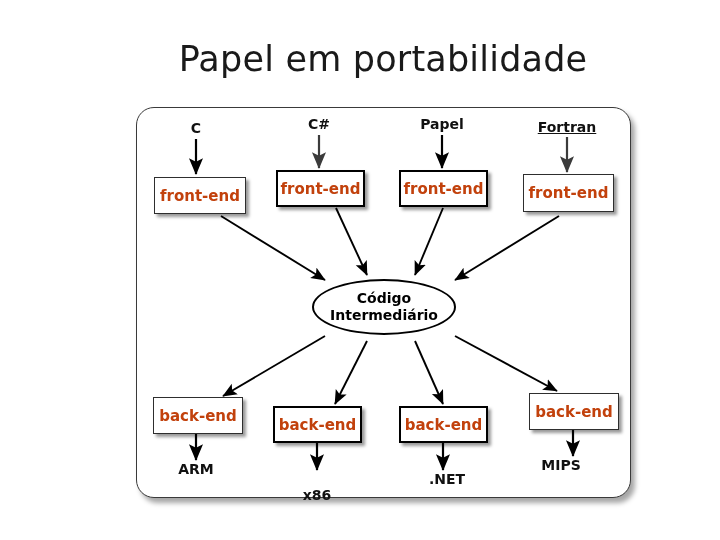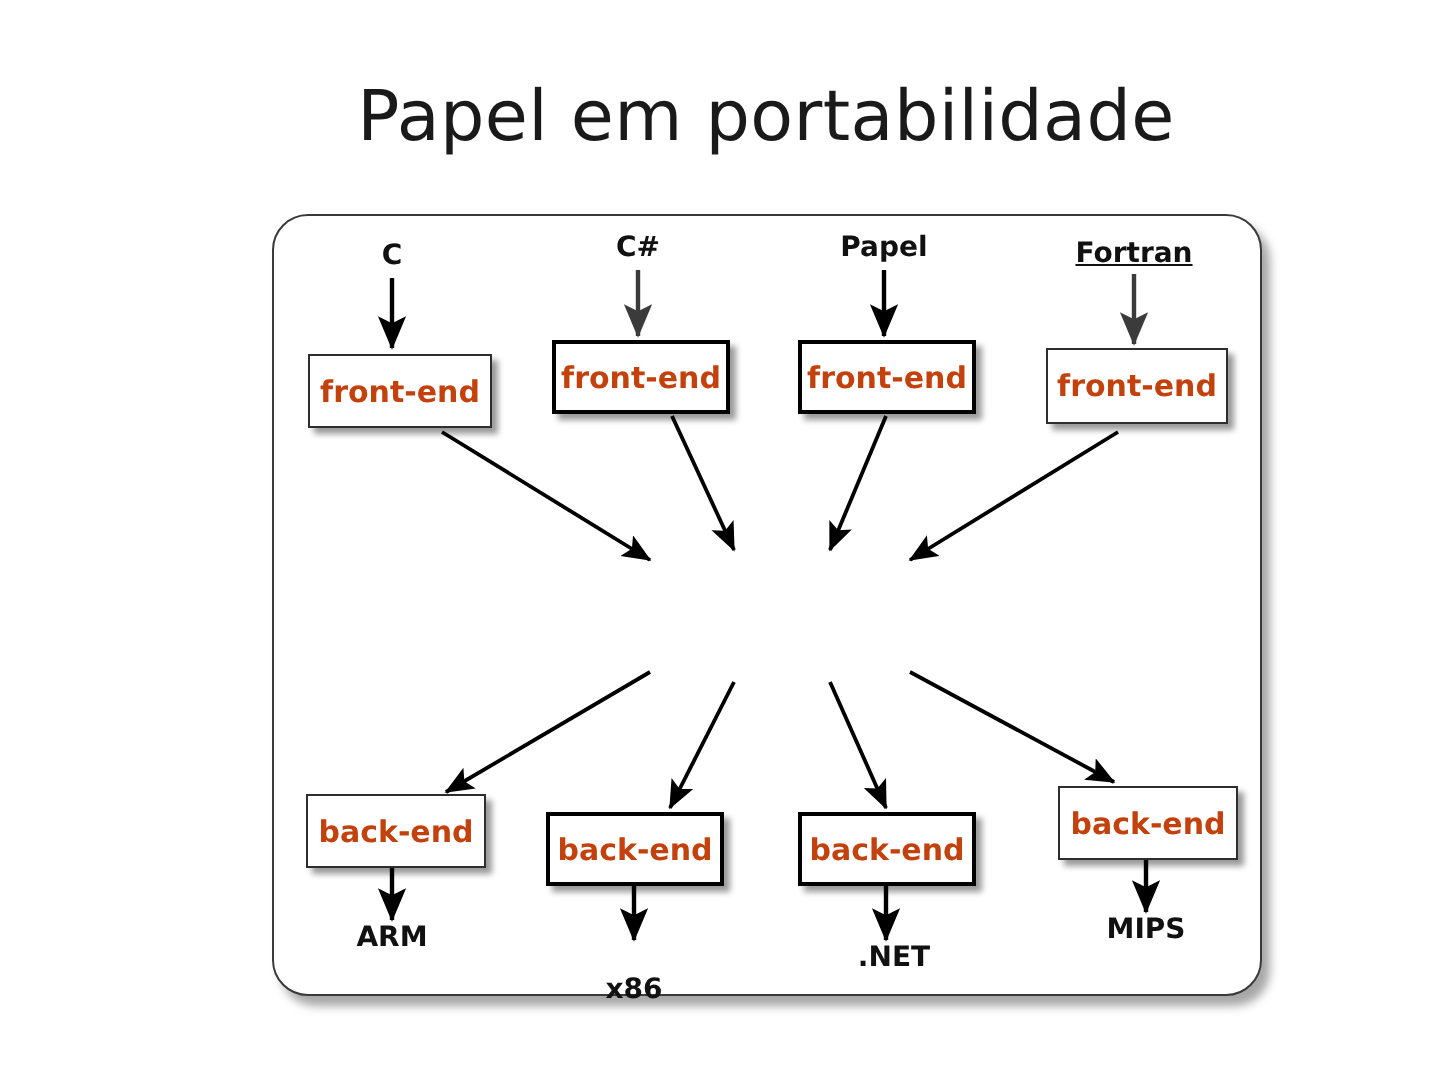--- a/index.html
+++ b/index.html
@@ -155,25 +155,29 @@
     <div class="io-label" style="left:59px;  top:12px;">C</div>
     <div class="io-label" style="left:182px; top:8px;">C#</div>
     <div class="io-label" style="left:305px; top:8px;">Papel</div>
     <div class="io-label" style="left:430px; top:11px;text-decoration:underline;">Fortran</div>
 
     <div class="node-box thin" style="left:17px;  top:69px;  width:92px; height:37px;">front-end</div>
     <div class="node-box" style="left:139px; top:62px;  width:89px; height:37px;">front-end</div>
     <div class="node-box" style="left:262px; top:62px;  width:89px; height:37px;">front-end</div>
     <div class="node-box thin" style="left:386px; top:66px;  width:91px; height:38px;">front-end</div>
 
+    <div class="ellipse-node" style="left:175px; top:171px; width:144px; height:56px;">
+      <span>Código</span>
+      <span>Intermediário</span>
+    </div>
 
     <div class="node-box thin" style="left:16px;  top:289px; width:90px; height:37px;">back-end</div>
     <div class="node-box" style="left:136px; top:298px; width:89px; height:37px;">back-end</div>
     <div class="node-box" style="left:262px; top:298px; width:89px; height:37px;">back-end</div>
     <div class="node-box thin" style="left:392px; top:285px; width:90px; height:37px;">back-end</div>
 
     <div class="io-label" style="left:59px;  top:353px;">ARM</div>
     <div class="io-label" style="left:180px; top:379px;">x86</div>
     <div class="io-label" style="left:310px; top:363px;">.NET</div>
-    <div class="io-label" style="left:436px; top:349px;">MIPS</div>
+    <div class="io-label" style="left:424px; top:349px;">MIPS</div>
 
   </div>
 </div>
 
 </body></html>

